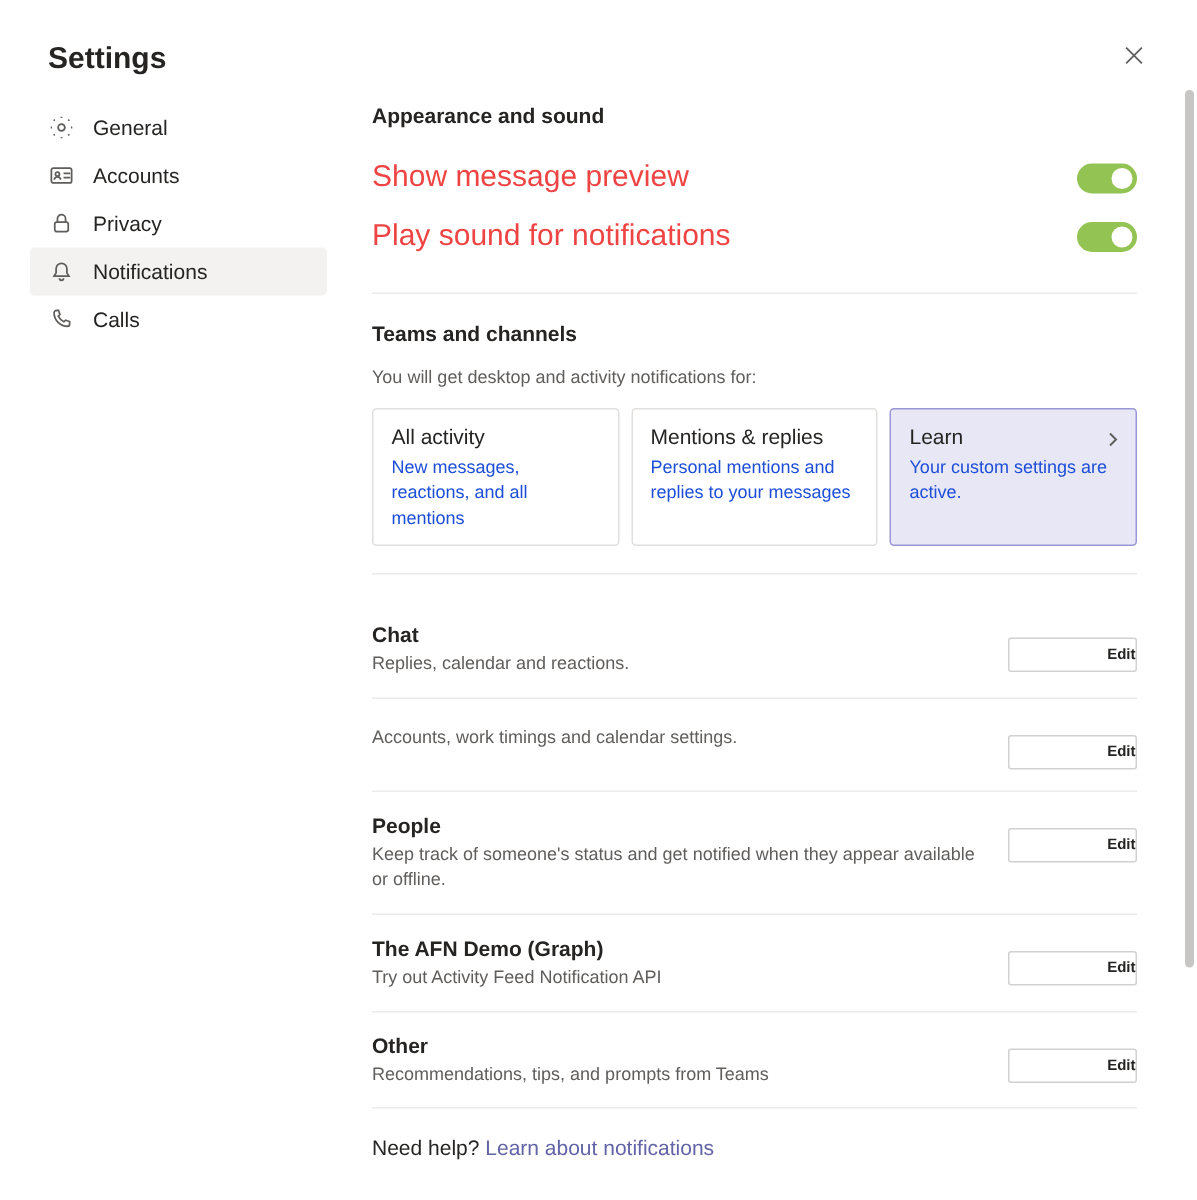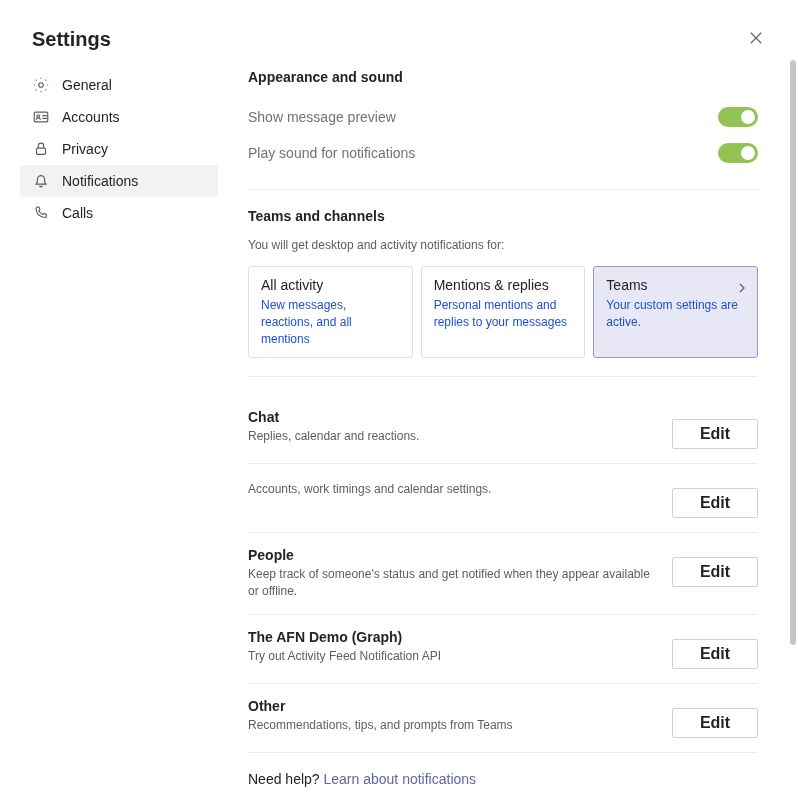--- a/index.html
+++ b/index.html
@@ -80,22 +80,22 @@
       font-size: 14px;
       font-weight: 700;
       margin-bottom: 14px;
       color: #252423;
     }
     .toggle-row {
       display: flex;
       justify-content: space-between;
       align-items: center;
       padding: 8px 0;
-      font-size: 14px;
-      color: #737373;
+      font-size: 20px;
+      color: #ef4444;
     }
     .toggle {
       width: 40px;
       height: 20px;
       background: #92c353;
       border-radius: 10px;
       position: relative;
       cursor: pointer;
     }
     .toggle::after {
@@ -180,25 +180,25 @@
       color: #605e5c;
       margin-top: 3px;
       line-height: 1.4;
     }
     .edit-btn {
       border: 1px solid #d1d1d1;
       background: #fff;
       padding: 5px 0;
       width: 86px;
       border-radius: 2px;
-      font-size: 16px;
+      font-size: 10px;
       font-weight: 600;
       cursor: pointer;
       color: #252423;
-      text-align: center;
+      text-align: right;
       margin-top: 10px;
     }
     .help-row {
       margin-top: 18px;
       font-size: 14px;
       color: #252423;
     }
     .help-row a {
       color: #6264a7;
       text-decoration: none;
@@ -306,21 +306,21 @@
       <div class="card-row">
         <div class="card">
           <div class="card-title">All activity</div>
           <div class="card-desc">New messages, reactions, and all mentions</div>
         </div>
         <div class="card">
           <div class="card-title">Mentions &amp; replies</div>
           <div class="card-desc">Personal mentions and replies to your messages</div>
         </div>
         <div class="card selected">
-          <div class="card-title">Teams</div>
+          <div class="card-title">Learn</div>
           <div class="card-desc">Your custom settings are active.</div>
           <span class="card-chevron">
             <svg viewBox="0 0 10 10" fill="none" stroke="currentColor" stroke-width="1.3">
                 <polyline points="3,1 7,5 3,9"></polyline>
               </svg>
           </span>
         </div>
       </div>
     </div>
 

